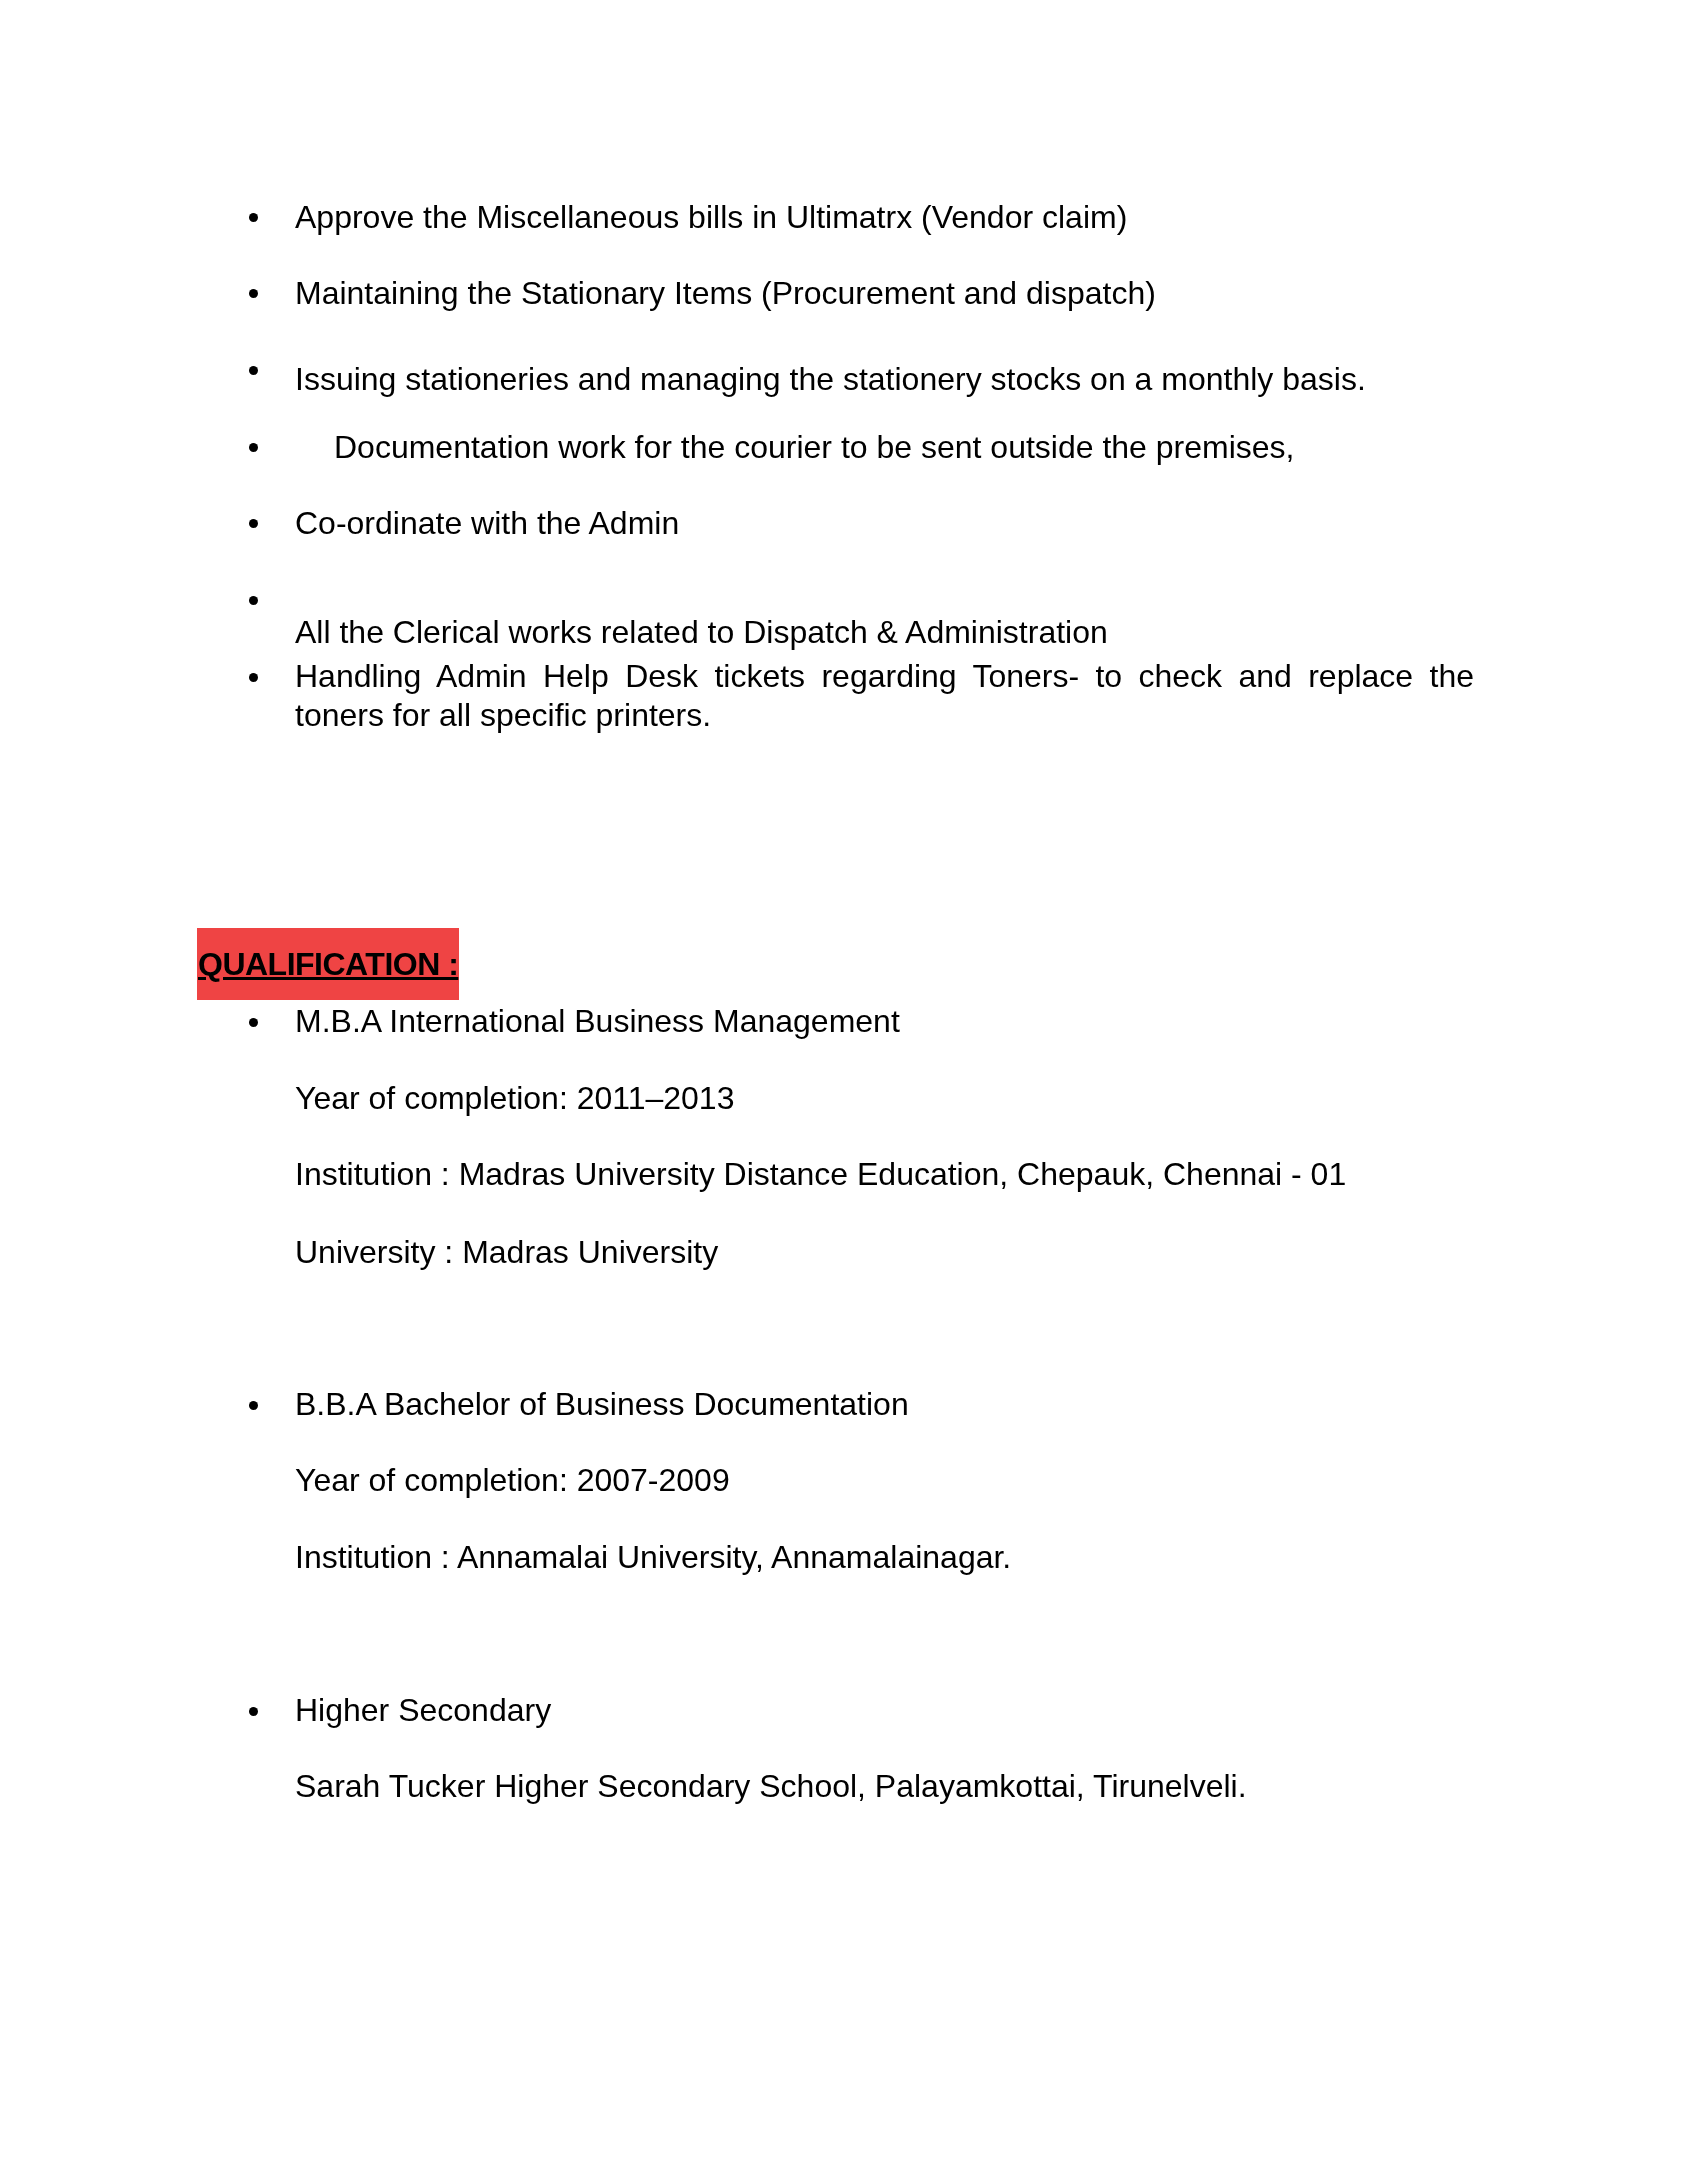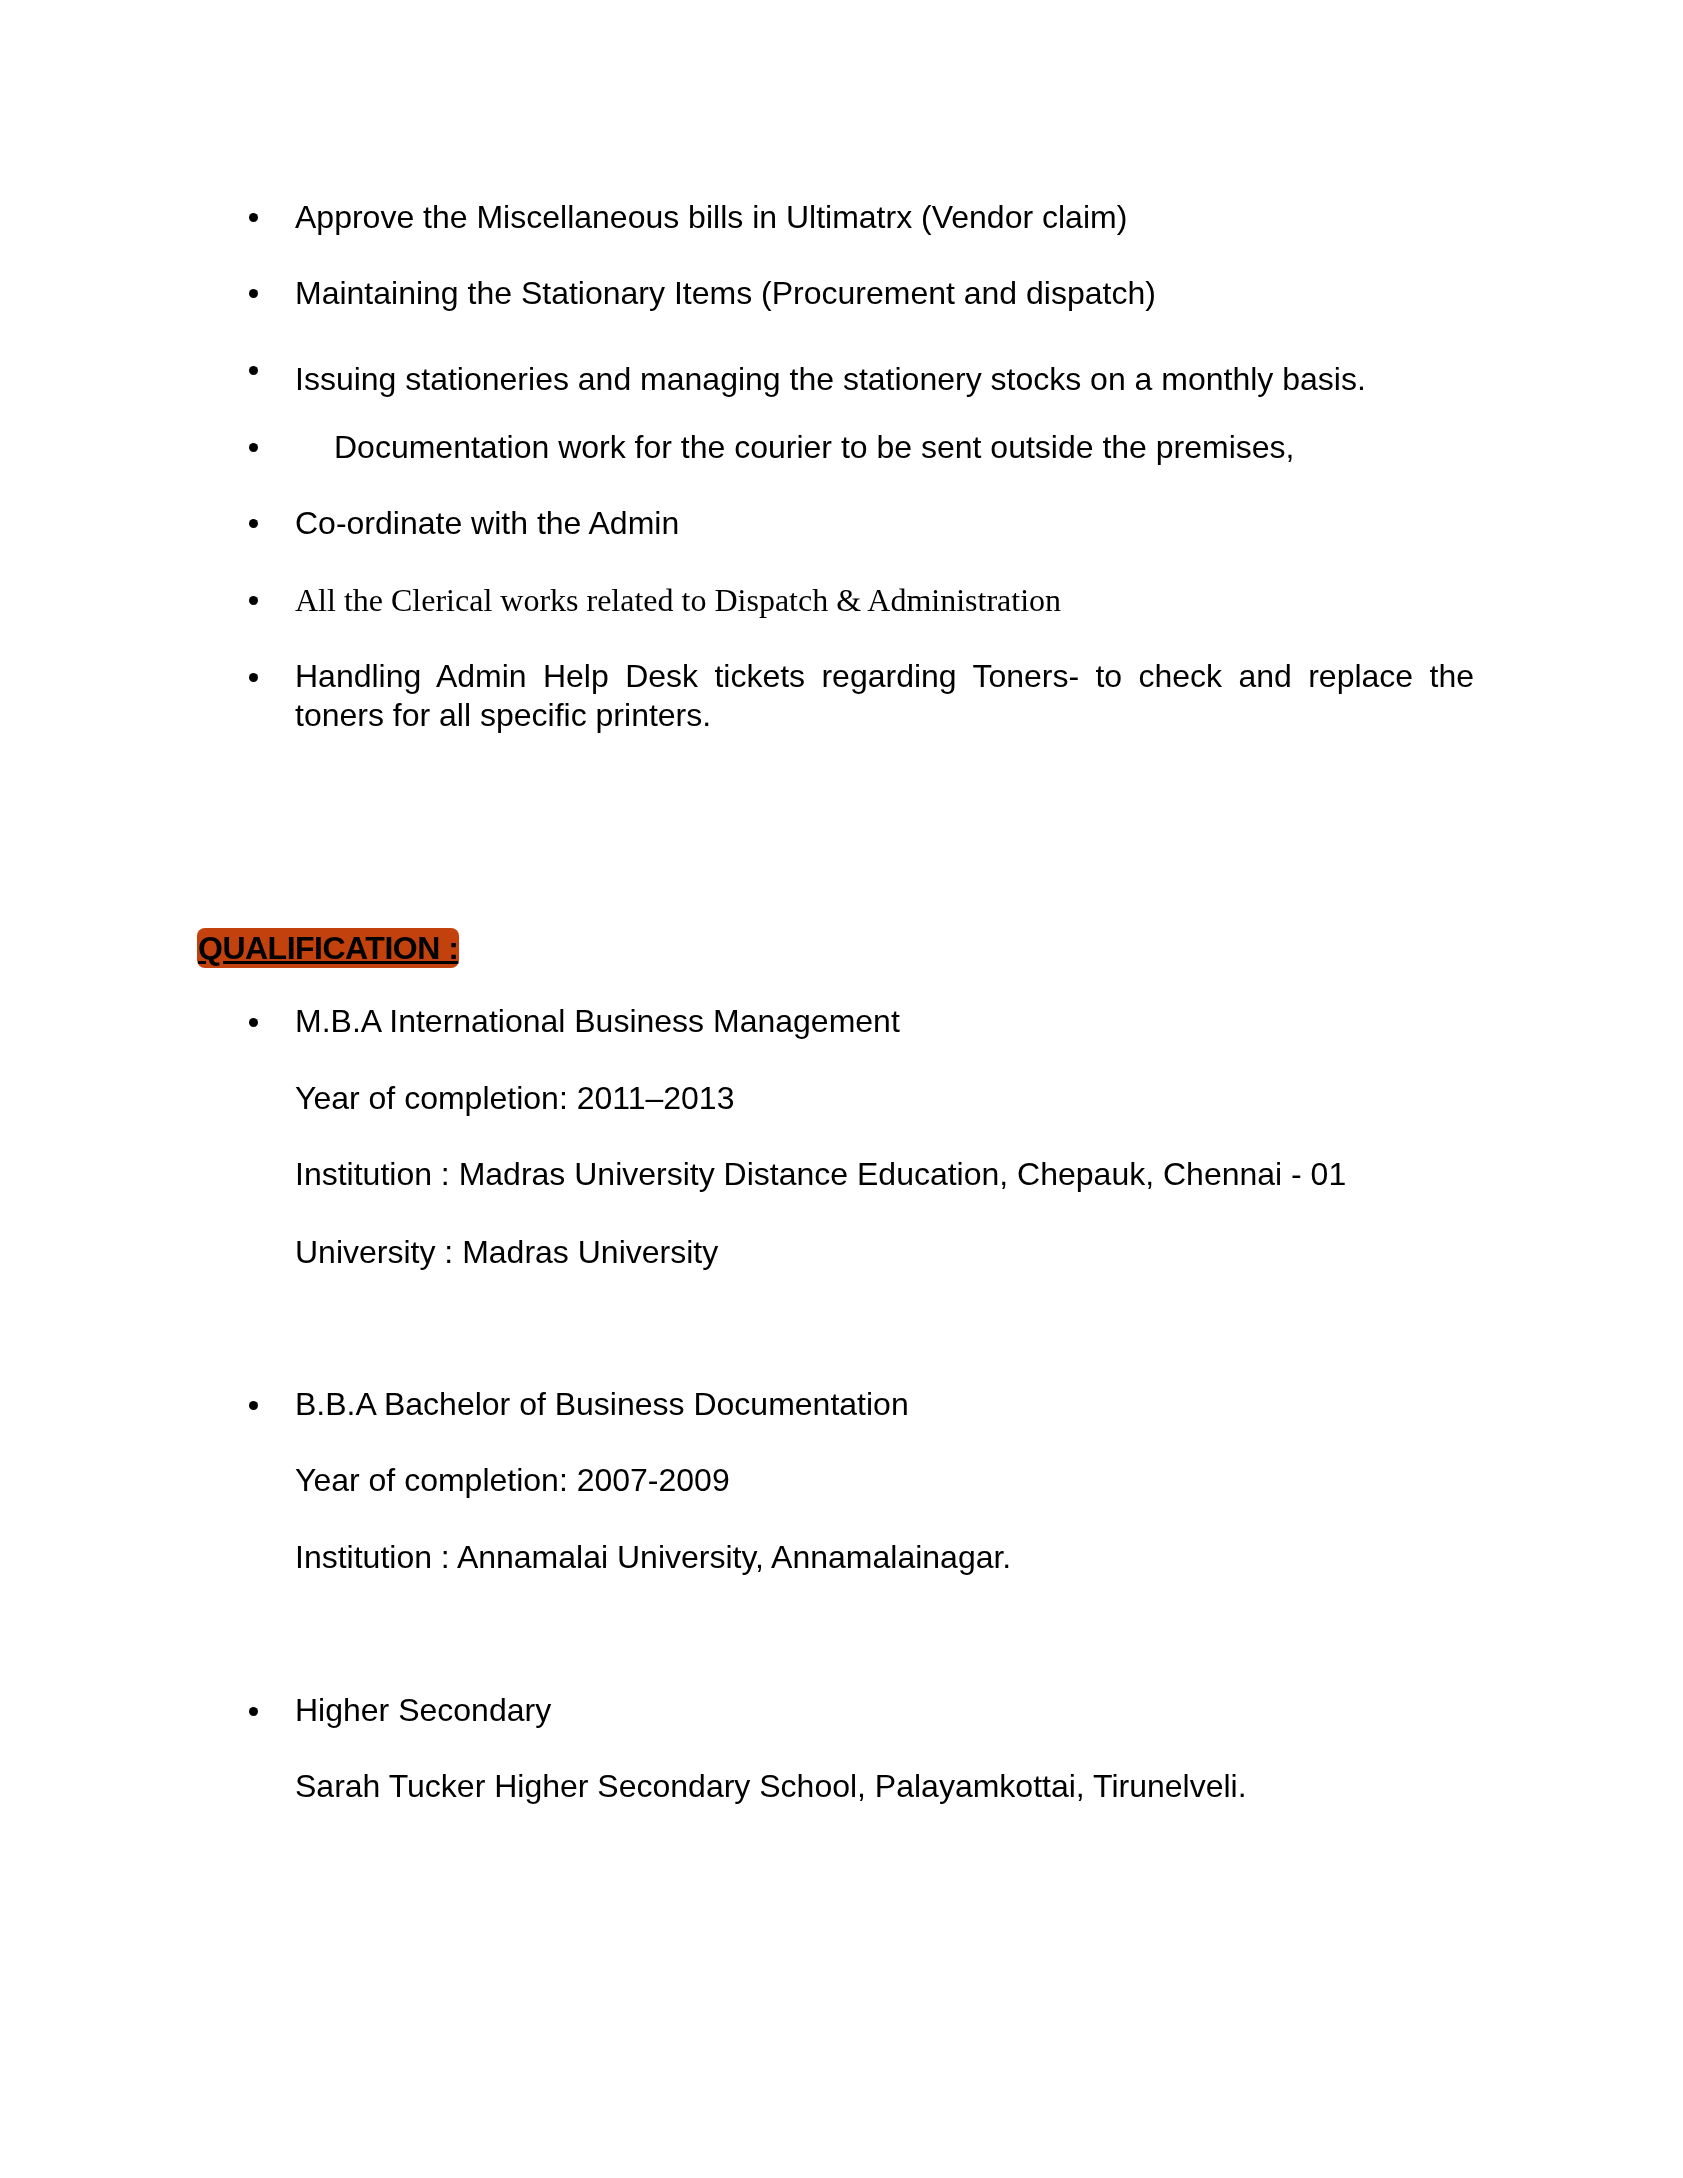--- a/index.html
+++ b/index.html
@@ -3,22 +3,22 @@
 <meta charset="utf-8">
 <style>
   html, body { margin: 0; padding: 0; background: #ffffff; }
   body { width: 1683px; height: 2178px; position: relative; overflow: hidden;
          font-family: "Liberation Sans", sans-serif; color: #000; }
   .line { position: absolute; font-size: 32px; line-height: 38px; white-space: nowrap; }
   .bullet { position: absolute; width: 9px; height: 9px; border-radius: 50%; background: #000; }
   .just { position: absolute; left: 295px; width: 1179px; font-size: 32px; line-height: 39px;
           text-align: justify; text-align-last: left; white-space: normal; }
   .heading { position: absolute; left: 197px; top: 928px; font-size: 32px; line-height: 40px;
-             font-weight: bold; text-decoration: underline; background: #c2410c;
-             padding: 0 1px; white-space: nowrap; letter-spacing: -0.5px; border-radius: 8px; }
+             font-weight: bold; text-decoration: underline; background: #ef4444;
+             padding: 16px 1px; white-space: nowrap; letter-spacing: -0.5px; }
 </style>
 </head>
 <body>
 
 <div>
   <div class="bullet" style="left:249px; top:213px;"></div>
   <div class="line" style="left:295px; top:198px;">Approve the Miscellaneous bills in Ultimatrx (Vendor claim)</div>
 
   <div class="bullet" style="left:249px; top:289px;"></div>
   <div class="line" style="left:295px; top:274px;">Maintaining the Stationary Items (Procurement and dispatch)</div>
@@ -26,21 +26,21 @@
   <div class="bullet" style="left:249px; top:366px;"></div>
   <div class="line" style="left:295px; top:360px;">Issuing stationeries and managing the stationery stocks on a monthly basis.</div>
 
   <div class="bullet" style="left:249px; top:443px;"></div>
   <div class="line" style="left:288px; top:428px;margin-left:46px;">Documentation work for the courier to be sent outside the premises,</div>
 
   <div class="bullet" style="left:249px; top:519px;"></div>
   <div class="line" style="left:295px; top:504px;">Co-ordinate with the Admin</div>
 
   <div class="bullet" style="left:249px; top:596px;"></div>
-  <div class="line" style="left:295px; top:581px;font-family:Liberation Serif, serif;">All the Clerical works related to Dispatch &amp; Administration</div>
+  <div class="line" style="left:295px; top:613px;">All the Clerical works related to Dispatch &amp; Administration</div>
 
   <div class="bullet" style="left:249px; top:673px;"></div>
   <div class="just" style="top:657px;">Handling Admin Help Desk tickets regarding Toners- to check and replace the toners for all specific printers.</div>
 </div>
 
 <div class="heading">QUALIFICATION :</div>
 
 <div>
 
   <div class="bullet" style="left:249px; top:1018px;"></div>

